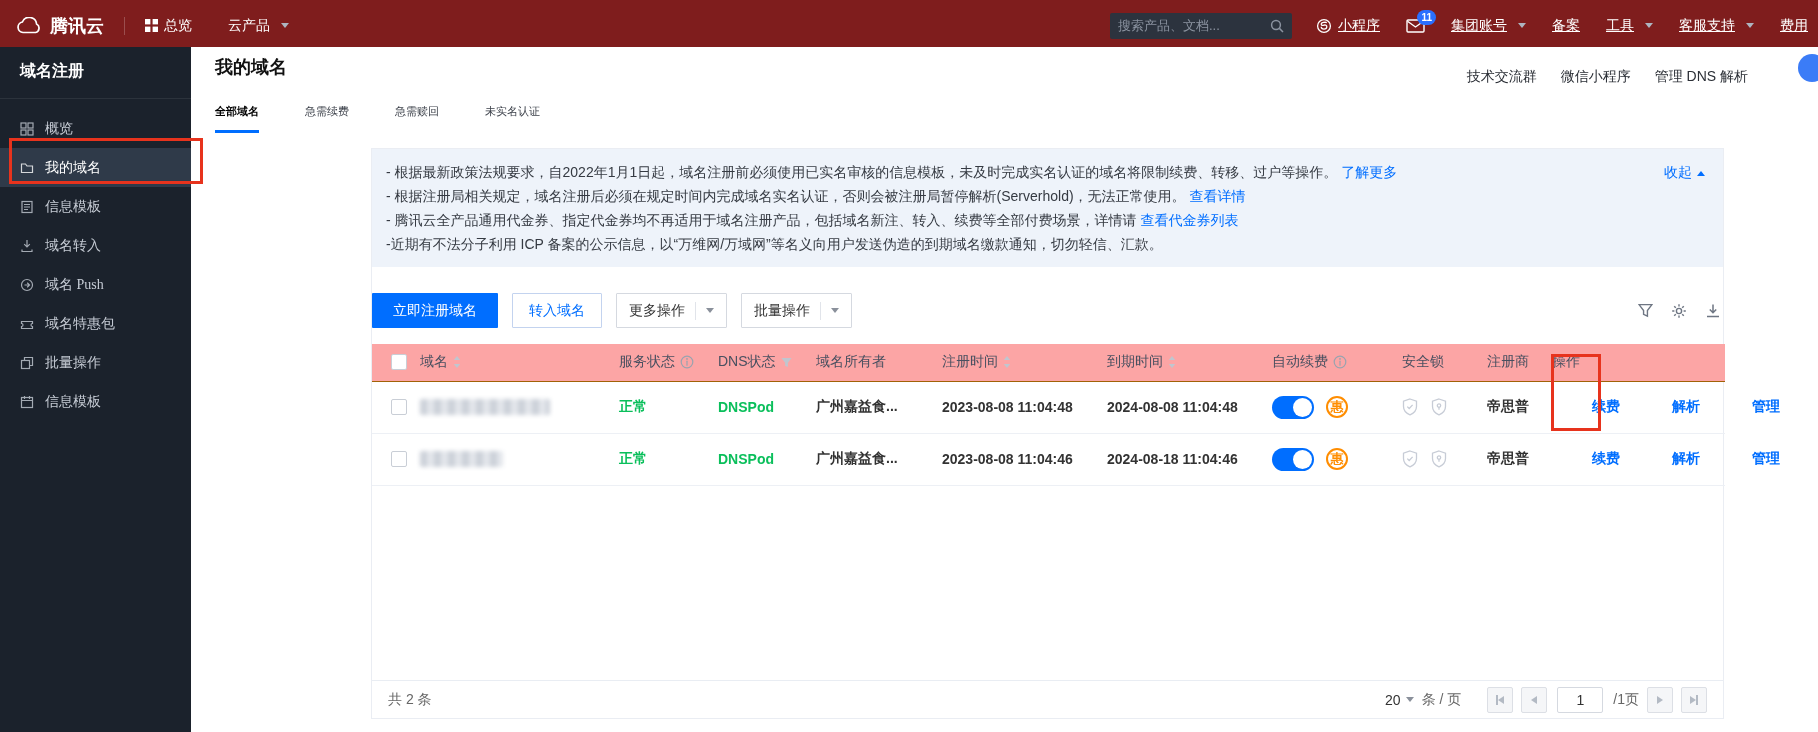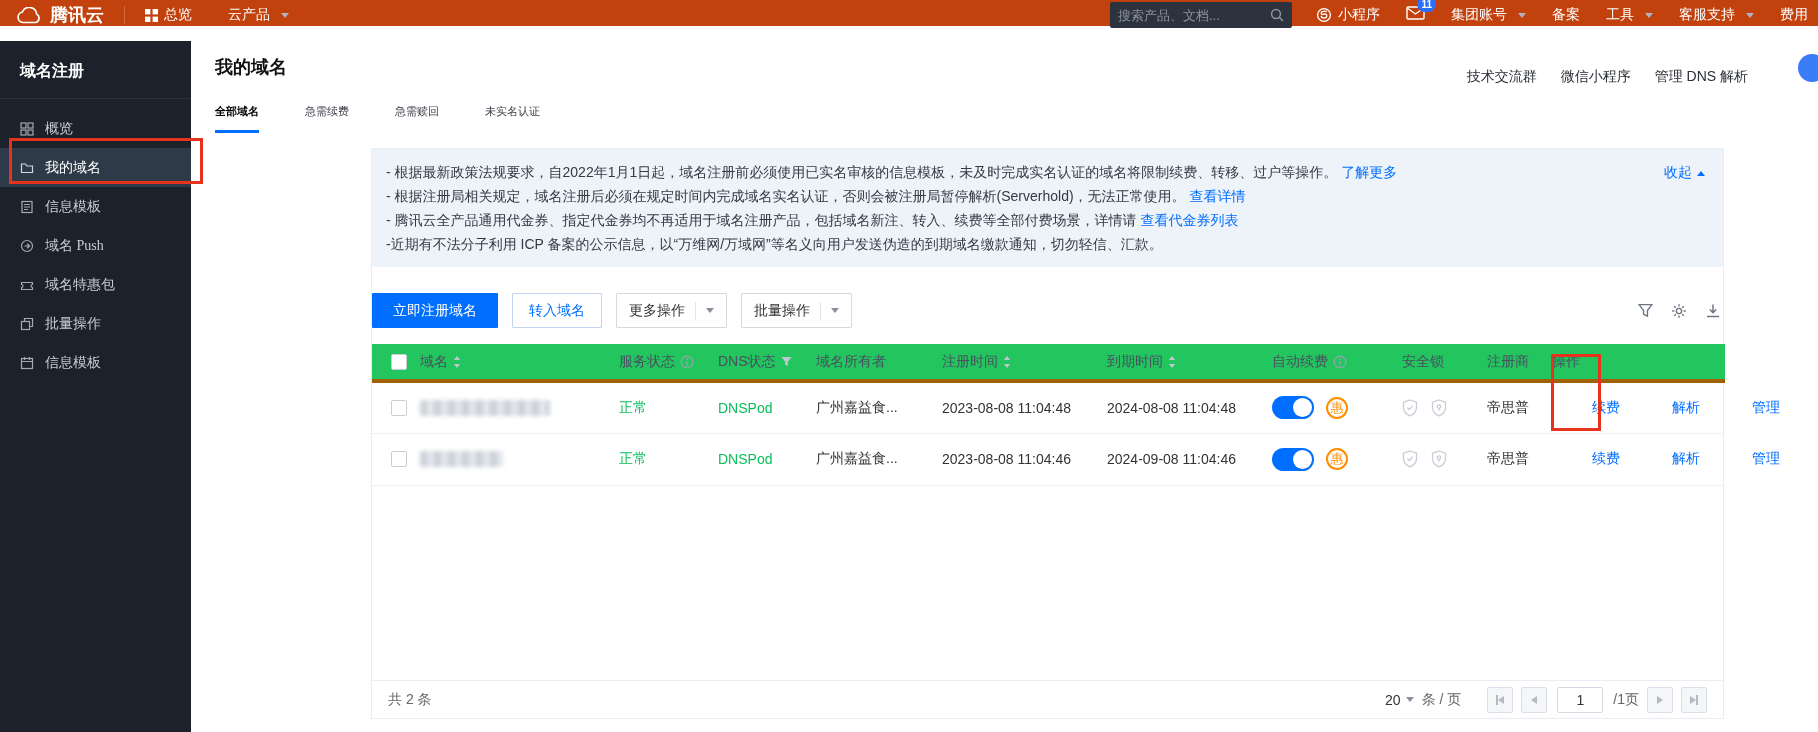--- a/index.html
+++ b/index.html
@@ -5,33 +5,33 @@
   * { margin:0; padding:0; box-sizing:border-box; }
   html,body { width:1818px; height:732px; }
   body {
     font-family:"Liberation Sans","DejaVu Sans",sans-serif;
     background:#fff; color:#333; position:relative; overflow:hidden; font-size:14px;
   }
   svg { display:block; }
   .ico { fill:none; stroke:currentColor; stroke-width:1.3; }
 
   
-  .topbar { position:absolute; left:0; top:0; right:0; height:26px; background:#c2410c;
+  .topbar { position:absolute; left:0; top:0; right:0; height:47px; background:#7f1d1d;
     display:flex; align-items:center; color:#fff; padding:4px 10px 0 16px; z-index:10; }
   .brand { display:flex; align-items:center; gap:8px; font-size:18px; font-weight:bold; }
   .tb-divider { width:1px; height:18px; background:rgba(255,255,255,.22); margin:0 20px; }
   .tb-item { display:flex; align-items:center; gap:6px; color:#fff; cursor:pointer; margin-right:36px; }
   .caret-dn { width:0; height:0; border:4px solid transparent; border-top:5px solid #aeb5c0;
     display:inline-block; margin-left:5px; transform:translateY(2px); }
   .tb-search { margin-left:auto; margin-right:24px; width:182px; height:26px; background:#2c333e;
     border-radius:2px; display:flex; align-items:center; padding:0 8px; }
   .tb-search input { flex:1; background:transparent; border:none; outline:none; color:#dfe3e9;
     font-size:13px; font-family:inherit; min-width:0; }
   .tb-search input::placeholder { color:#8b93a0; }
-  .tb-right { display:flex; align-items:flex-start; gap:26px; }
+  .tb-right { display:flex; align-items:center; gap:26px;text-decoration:underline; }
   .tb-right .tb-item { margin-right:0; }
   .mail { position:relative; }
   .badge { position:absolute; top:-9px; right:-11px; background:#2a6fff; color:#fff;
     font-size:10px; font-weight:bold; height:15px; min-width:17px; line-height:15px;
     text-align:center; border-radius:8px; padding:0 4px; }
 
   
   .sidebar { position:absolute; left:0; top:41px; width:191px; bottom:0; background:#1b222c; z-index:5; }
   .side-title { color:#fff; font-size:16px; font-weight:bold; padding:20px 20px 16px;
     border-bottom:1px solid rgba(255,255,255,.08); }
@@ -77,22 +77,22 @@
   .tool-right { margin-left:auto; display:flex; align-items:center; gap:18px; color:#6e7683; }
   .tool-search { width:168px; height:33px; border:1px solid #d5d9e0; border-radius:2px;
     display:flex; align-items:center; padding:0 8px; background:#fff; }
   .tool-search input { flex:1; border:none; outline:none; font-size:13px; font-family:inherit;
     color:#333; min-width:0; }
   .tool-search input::placeholder { color:#aab0ba; }
   .tool-icon { cursor:pointer; }
 
   
   table { width:100%; border-collapse:collapse; margin-top:16px; font-size:14px; table-layout:fixed; }
-  thead td { background:#22c55e; height:37px; color:#495060; border-bottom:4px solid #a16207;margin-left:39px; }
-  tbody td { height:52px; border-bottom:1px solid #edf0f5; color:#333; }
+  thead td { background:#fca5a5; height:37px; color:#495060; border-bottom:1px solid #a16207;margin-left:39px; }
+  tbody td { height:52px; border-bottom:1px solid #edf0f5; color:#333;font-weight:bold; }
   td { padding:0; vertical-align:middle; }
   .th-flex { display:flex; align-items:center; gap:5px; }
   .cb { width:16px; height:16px; border:1px solid #c9ced6; border-radius:2px; background:#fff;
     margin-left:19px; cursor:pointer; }
   .blur-block { height:16px; border-radius:2px; filter:blur(2px);
     background:repeating-linear-gradient(90deg,#ccd1d9 0 7px,#e3e6eb 7px 14px),
                repeating-linear-gradient(0deg,rgba(180,186,196,.5) 0 4px,rgba(235,237,241,.5) 4px 8px); }
   .green { color:#0abf5b; }
   .toggle { width:42px; height:23px; border-radius:12px; background:#006eff; position:relative;
     display:inline-block; cursor:pointer; vertical-align:middle; }
@@ -224,20 +224,27 @@
     </div>
     <div class="side-item">
       <svg class="si" viewBox="0 0 14 14">
           <rect x="2" y="1.5" width="10" height="11"></rect>
           <path d="M4 4.5h6M4 7h6M4 9.5h4"></path>
         </svg>
       <span>信息模板</span>
     </div>
     <div class="side-item">
       <svg class="si" viewBox="0 0 14 14">
+          <path d="M7 1v7M4.2 5.2 7 8l2.8-2.8"></path>
+          <path d="M2 10.5v2h10v-2"></path>
+        </svg>
+      <span>域名转入</span>
+    </div>
+    <div class="side-item">
+      <svg class="si" viewBox="0 0 14 14">
           <circle cx="7" cy="7" r="5.5"></circle>
           <path d="M4.5 7h5M7.2 4.8 9.5 7l-2.3 2.2"></path>
         </svg>
       <span>域名 Push</span>
     </div>
     <div class="side-item">
       <svg class="si" viewBox="0 0 14 14">
           <path d="M1.5 4.5h11v2a1.5 1.5 0 0 0 0 3v2h-11v-2a1.5 1.5 0 0 0 0-3z"></path>
         </svg>
       <span>域名特惠包</span>
@@ -462,21 +469,21 @@
           <td>
               <div class="cb"></div>
             </td>
           <td>
               <div class="blur-block" style="width:83px"></div>
             </td>
           <td><span class="green">正常</span></td>
           <td><span class="green">DNSPod</span></td>
           <td><span>广州嘉益食...</span></td>
           <td><span>2023-08-08 11:04:46</span></td>
-          <td><span>2024-09-08 11:04:46</span></td>
+          <td><span>2024-08-18 11:04:46</span></td>
           <td>
             <span class="toggle"><span class="knob"></span></span>
             <span class="promo">惠</span>
           </td>
           <td>
               <div class="locks">
             <svg width="16" height="18" viewBox="0 0 16 18" class="ico">
                   <path d="M8 1l6.5 2.2v5.2c0 4-2.8 6.8-6.5 8.4C4.3 15.2 1.5 12.4 1.5 8.4V3.2z"></path>
                   <path d="M5.3 8.6l1.9 1.9 3.4-3.6"></path>
                 </svg>

